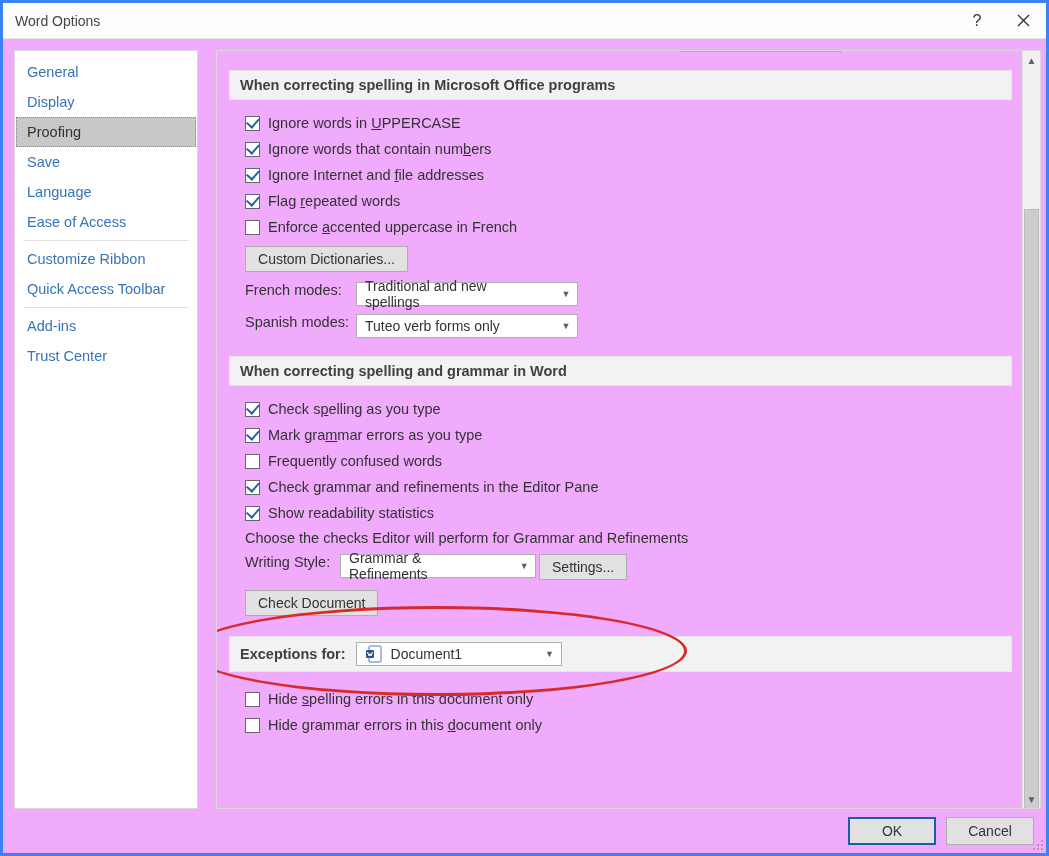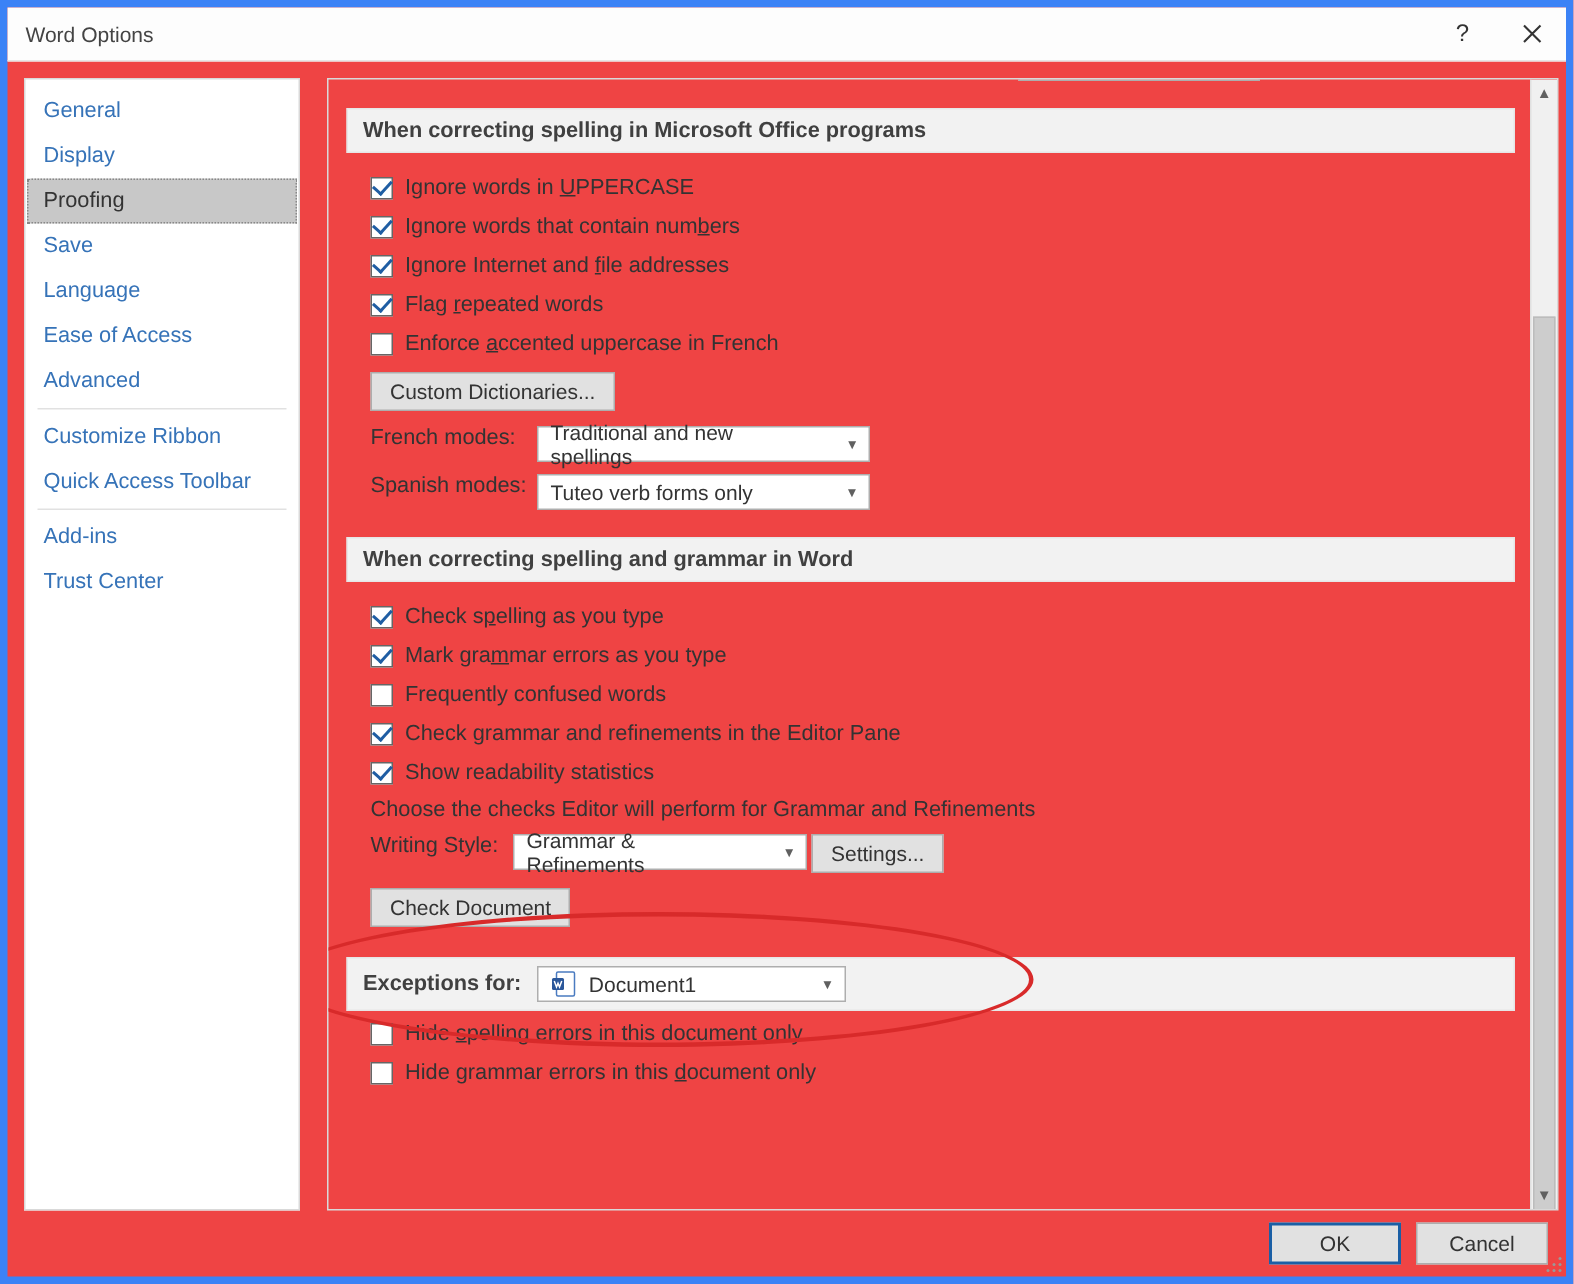--- a/index.html
+++ b/index.html
@@ -7,23 +7,23 @@
     margin: 0; padding: 0;
     width: 1049px; height: 856px;
     font-family: "Segoe UI", Tahoma, sans-serif;
     font-size: 14px;
     color: #333;
     background: #fff;
     overflow: hidden;
   }
   .window {
     width: 1049px; height: 856px;
-    border: 5px solid #3b82f6;
+    border: 3px solid #3b82f6;
     position: relative;
-    background: #ef4444;
+    background: #f0abfc;
   }
   .titlebar {
     height: 36px;
     background: #fdfdfd;
     display: flex;
     align-items: center;
     padding: 0 0 0 12px;
     border-bottom: 1px solid #e6e6e6;
   }
   .titlebar .title {
@@ -178,21 +178,21 @@
     font-size: 9px;
   }
   .plain-text { padding: 4px 0 4px 16px; font-size: 14.5px; color:#333;}
   .exceptions-bar {
     background: #f2f2f2;
     border: 1px solid #e6e6e6;
     padding: 5px 10px;
     display:flex;
     align-items:center;
     gap: 10px;
-    margin: 14px 0 2px 0;
+    margin: 14px 0 14px 0;
   }
   .exceptions-bar .lbl { font-weight:600; font-size: 14.5px; color:#404040;}
   .doc-icon {
     width: 18px; height: 18px;
     display:inline-flex; align-items:center; justify-content:center;
   }
   .doc-icon svg { width: 18px; height: 18px; }
   .footer {
     position: absolute;
     right: 12px;
@@ -254,21 +254,20 @@
   </div>
 
   <div class="dialog-body">
     <div class="sidebar">
       <div class="item">General</div>
       <div class="item">Display</div>
       <div class="item selected">Proofing</div>
       <div class="item">Save</div>
       <div class="item">Language</div>
       <div class="item">Ease of Access</div>
-      <div class="item">Advanced</div>
       <div class="divider"></div>
       <div class="item">Customize Ribbon</div>
       <div class="item">Quick Access Toolbar</div>
       <div class="divider"></div>
       <div class="item">Add-ins</div>
       <div class="item">Trust Center</div>
     </div>
 
     <div class="content-wrap">
       <div class="content">

